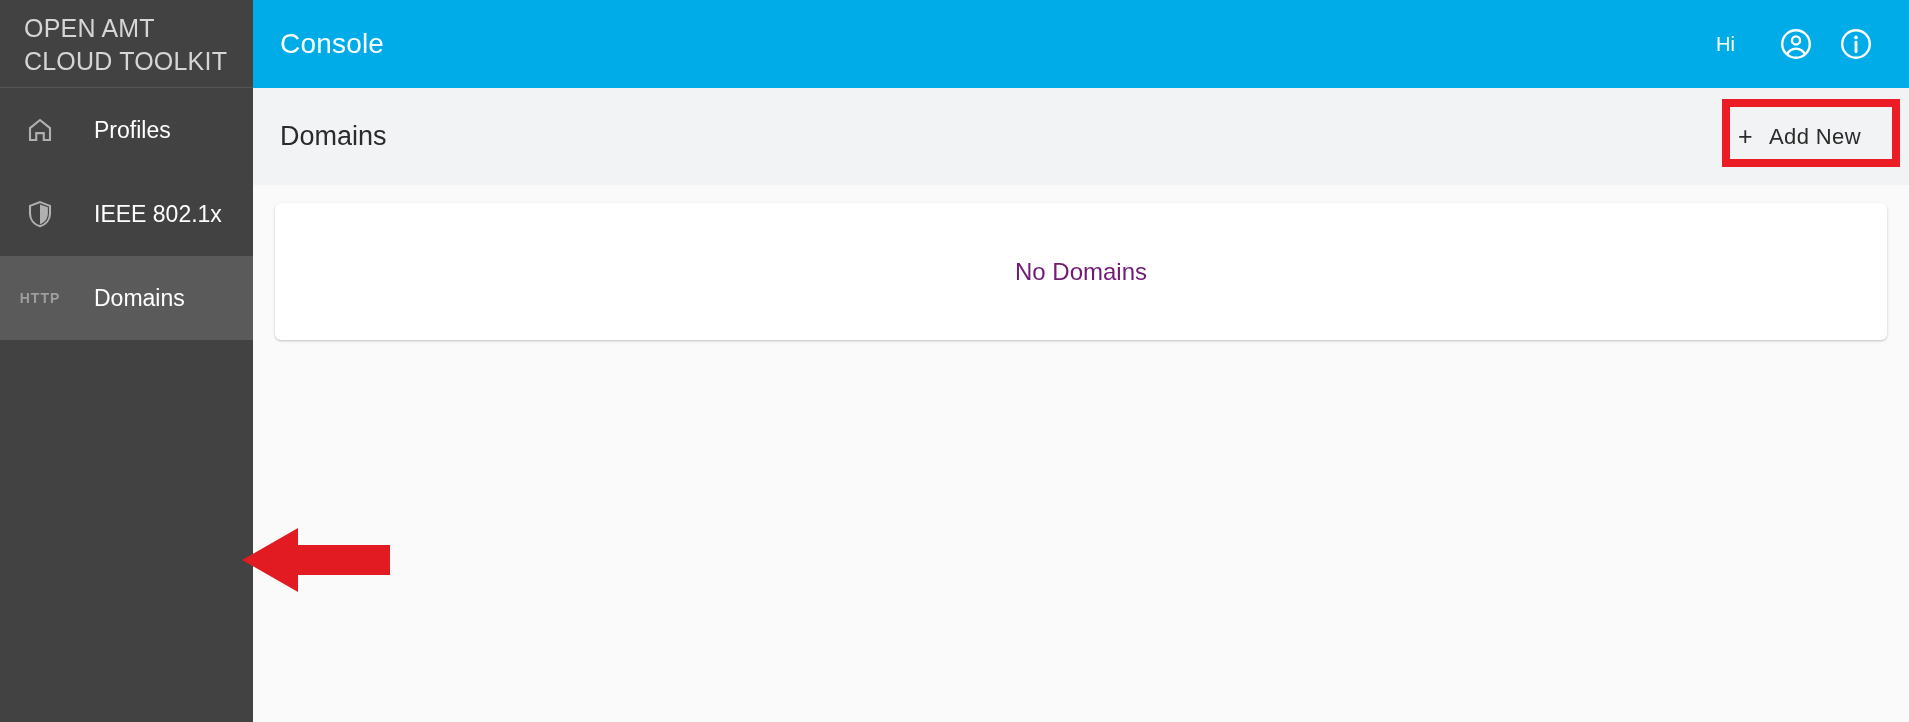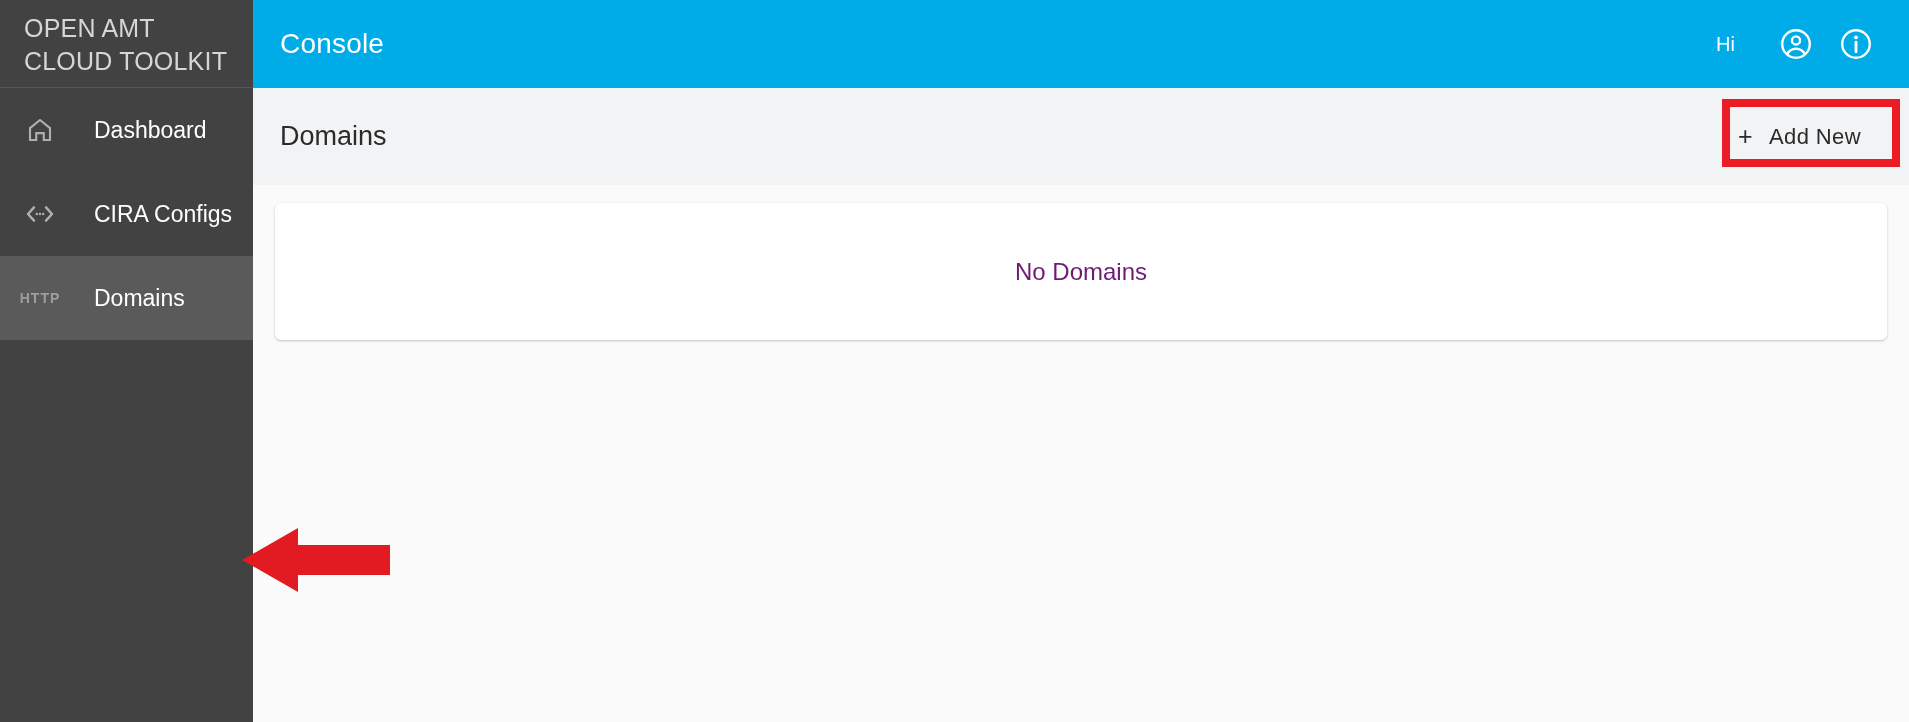--- a/index.html
+++ b/index.html
@@ -196,37 +196,34 @@
       <div class="brand-line">OPEN AMT</div>
       <div class="brand-line">CLOUD TOOLKIT</div>
     </div>
 
     <div class="nav-item">
       <span class="nav-icon">
         <svg width="30" height="30" viewBox="0 0 24 24" fill="none" stroke="currentColor" stroke-width="1.7">
           <path d="M4 10.5 L12 4 L20 10.5 V20 H15 V14.5 H9 V20 H4 Z"></path>
         </svg>
       </span>
-      <span class="nav-label">Dashboard</span>
-    </div>
-
-
+      <span class="nav-label">Profiles</span>
+    </div>
 
     <div class="nav-item">
       <span class="nav-icon">
-        <svg width="32" height="32" viewBox="0 0 24 24" fill="none" stroke="currentColor" stroke-width="1.8" stroke-linecap="round" stroke-linejoin="round">
-          <path d="M7.5 7 L3 12 L7.5 17"></path>
-          <path d="M16.5 7 L21 12 L16.5 17"></path>
-          <circle cx="9.6" cy="12" r=".95" fill="currentColor" stroke="none"></circle>
-          <circle cx="12" cy="12" r=".95" fill="currentColor" stroke="none"></circle>
-          <circle cx="14.4" cy="12" r=".95" fill="currentColor" stroke="none"></circle>
-        </svg>
-      </span>
-      <span class="nav-label">CIRA Configs</span>
-    </div>
+        <svg width="30" height="30" viewBox="0 0 24 24">
+          <path d="M12 2.5 L20 5.5 V11.5 C20 16.6 16.6 20.4 12 21.8 C7.4 20.4 4 16.6 4 11.5 V5.5 Z" fill="none" stroke="currentColor" stroke-width="1.7"></path>
+          <path d="M12 4.3 L18.3 6.6 V11.5 C18.3 15.6 15.7 18.8 12 20.1 Z" fill="currentColor"></path>
+        </svg>
+      </span>
+      <span class="nav-label">IEEE 802.1x</span>
+    </div>
+
+
 
 
     <div class="nav-item active">
       <span class="nav-icon">
         <span class="http-glyph">HTTP</span>
       </span>
       <span class="nav-label">Domains</span>
     </div>
 
   </nav>

